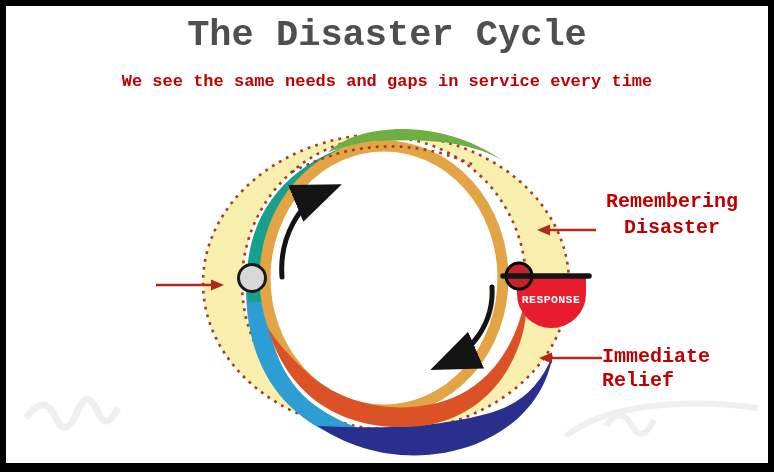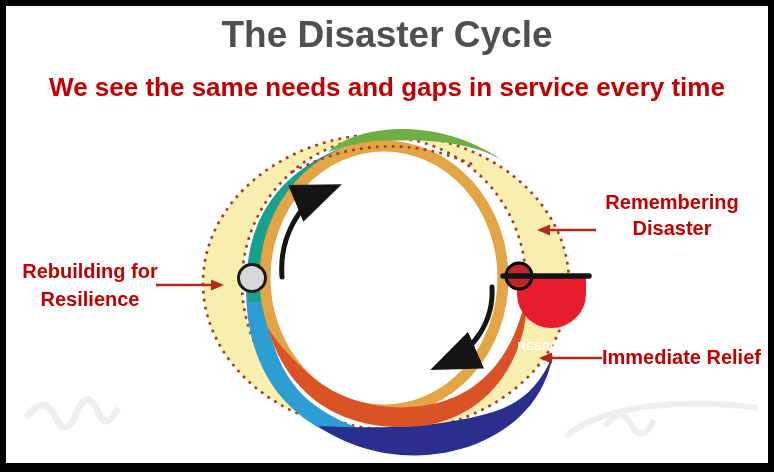--- a/index.html
+++ b/index.html
@@ -1,36 +1,36 @@
 <!DOCTYPE html>
 <html><head>
 <meta charset="utf-8">
 <style>
   html,body{margin:0;padding:0;background:#000;}
   .page{
     position:relative;width:774px;height:472px;box-sizing:border-box;
     background:#fff;border:6px solid #000;border-bottom-width:9px;overflow:hidden;
-    font-family:Liberation Sans, sans-serif;
+    font-family:Liberation Mono, monospace;
   }
   .title{
     position:absolute;top:8px;left:0;width:100%;text-align:center;
     font-size:37px;font-weight:bold;color:#4f4f4f;letter-spacing:0px;
   }
   .subtitle{
     position:absolute;top:66px;left:0;width:100%;text-align:center;
-    font-size:26px;font-weight:bold;color:#c00000;
+    font-size:17px;font-weight:bold;color:#c00000;
   }
   .diagram-svg{position:absolute;left:0;top:0;width:762px;height:457px;}
   .callout{position:absolute;color:#c00000;font-weight:bold;}
   .callout-rebuilding{left:0px;top:251px;width:168px;text-align:center;font-size:20px;line-height:28px;}
   .callout-mitigation{left:578px;top:183px;width:176px;text-align:center;font-size:20px;line-height:26px;}
   .callout-relief{left:596px;top:339px;width:178px;text-align:left;font-size:20px;line-height:24px;}
   .response-label{
     position:absolute;left:505px;top:287px;width:80px;text-align:center;
-    color:#ffffff;font-size:11.5px;font-weight:bold;letter-spacing:0.4px;margin-top:47px;
+    color:#ffffff;font-size:11.5px;font-weight:bold;letter-spacing:0.4px;
   }
 </style>
 </head>
 <body>
 
 <div class="page">
 
   <div class="title">The Disaster Cycle</div>
   <div class="subtitle">We see the same needs and gaps in service every time</div>
 
@@ -87,24 +87,20 @@
     <g stroke="#b02a1a" fill="#b02a1a">
       <line x1="590" y1="224" x2="544" y2="224" stroke-width="2.6"></line>
       <polygon points="544,218.5 544,229.5 531,224" stroke="none"></polygon>
     </g>
     <g stroke="#b02a1a" fill="#b02a1a">
       <line x1="596" y1="352" x2="546" y2="352" stroke-width="2.6"></line>
       <polygon points="546,346.5 546,357.5 533,352" stroke="none"></polygon>
     </g>
   </svg>
 
-  <div class="callout callout-rebuilding">
-    <div>Rebuilding for</div>
-    <div>Resilience</div>
-  </div>
 
   <div class="callout callout-mitigation">
     <div>Remembering</div>
     <div>Disaster</div>
   </div>
 
   <div class="callout callout-relief">Immediate Relief</div>
 
   <div class="response-label">RESPONSE</div>
 

